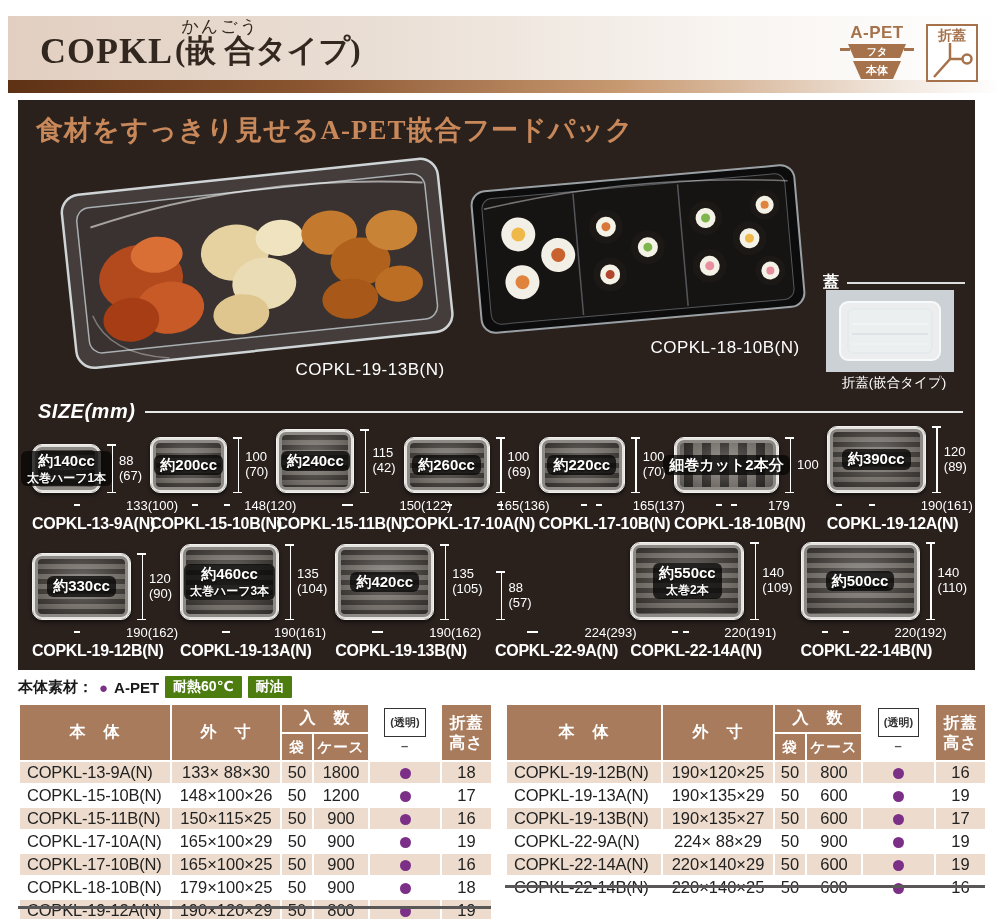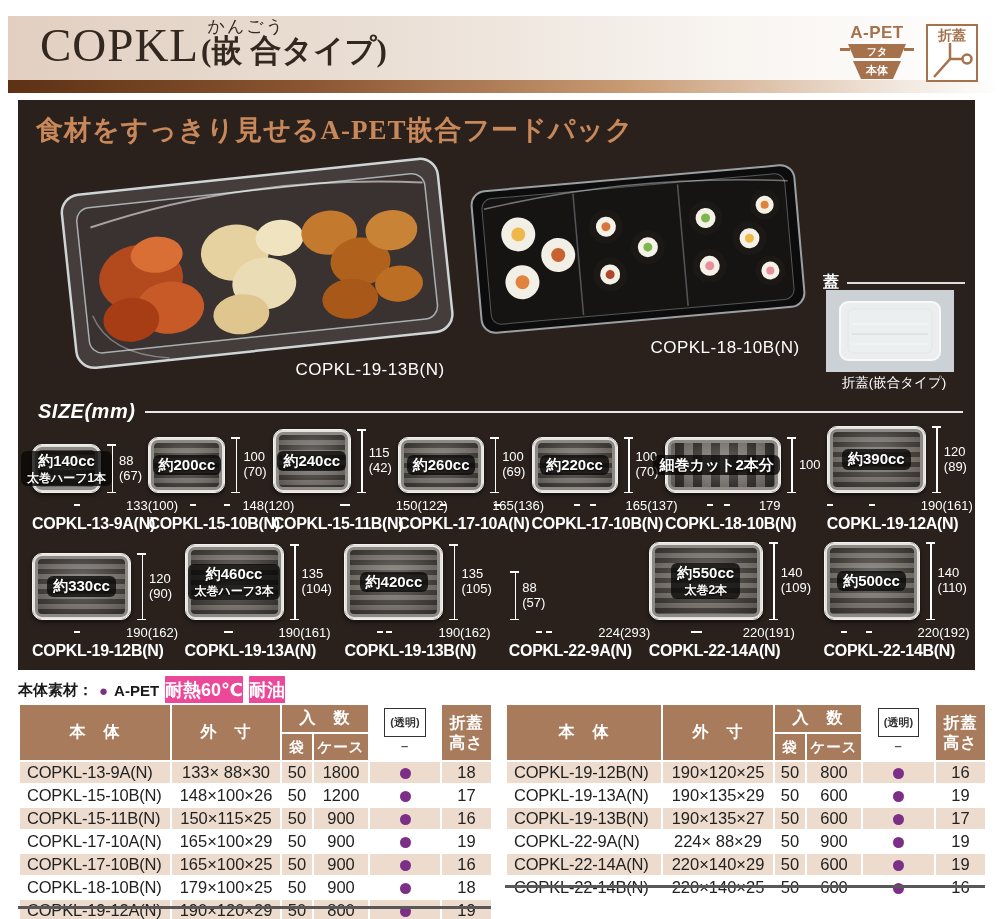--- a/index.html
+++ b/index.html
@@ -6,21 +6,21 @@
   .page{position:relative;width:1000px;height:919px;background:#fff;overflow:hidden;
         font-family:"Liberation Sans","DejaVu Sans",sans-serif;}
 
   
   .head-band{position:absolute;left:8px;top:16px;right:0;height:64px;
     background:linear-gradient(90deg,#e2cfc1,#eadfd5 38%,#f8f4f0 72%,#fff);}
   .head-bar{position:absolute;left:8px;top:80px;right:0;height:13px;
     background:linear-gradient(90deg,#5e3115,#8a5530 30%,#c89a72 62%,#efe3d8 88%,#fff);}
   .title-wrap{position:absolute;left:40px;top:18px;display:flex;align-items:flex-end;
     font-family:"Liberation Serif","DejaVu Serif",serif;color:#33281f;}
-  .title-main{font-size:47px;font-weight:normal;letter-spacing:1px;line-height:1;}
+  .title-main{font-size:36px;font-weight:bold;letter-spacing:1px;line-height:1;}
   .title-suffix{font-size:31px;font-weight:bold;line-height:1.15;margin-left:2px;}
   .title-suffix rt{font-size:17px;font-weight:normal;letter-spacing:2px;}
 
   .badges{position:absolute;right:22px;top:24px;display:flex;align-items:flex-start;gap:12px;}
   .apet-badge{display:flex;flex-direction:column;align-items:center;}
   .apet-name{color:#a5724c;font-weight:bold;font-size:17px;letter-spacing:.5px;line-height:1;}
   .orikake-box{width:52px;height:58px;border:2px solid #a5724c;background:#fff;
     display:flex;flex-direction:column;align-items:center;padding-top:2px;box-sizing:border-box;}
   .orikake-label{color:#a5724c;font-weight:bold;font-size:14px;line-height:1.1;}
 
@@ -70,21 +70,21 @@
   .wmarker{display:flex;align-items:center;margin-top:5px;height:14px;gap:42px;}
   .wend{width:1.5px;height:9px;background:#fff;}
   .wseg{flex:1;height:1.5px;background:#fff;min-width:6px;}
   .wlabel{color:#fff;font-size:13px;margin:0 4px;white-space:nowrap;}
   .model{color:#fff;font-weight:bold;font-size:16px;letter-spacing:-.3px;text-align:center;margin-top:3px;white-space:nowrap;}
 
   
   .material-row{position:absolute;left:18px;top:676px;display:flex;align-items:center;gap:6px;
     font-size:15px;font-weight:bold;color:#1a1a1a;}
   .bullet{color:#7b2f87;font-size:15px;}
-  .mat-badge{background:#ec4899;color:#fff;font-size:18px;font-weight:bold;padding:2px 0;border-radius:1px;}
+  .mat-badge{background:#4d7c0f;color:#fff;font-size:14px;font-weight:bold;padding:2px 8px;border-radius:1px;}
 
   
   .spec-table{position:absolute;top:703px;border-collapse:collapse;table-layout:fixed;}
   #table-left{left:18px;width:473px;}
   #table-right{left:505px;width:480px;}
   .spec-table th,.spec-table td{border:2px solid #fff;padding:0;font-size:16.5px;color:#222;}
   .spec-table th{background:#a87b5c;color:#fff;font-weight:bold;font-size:16px;letter-spacing:1px;}
   .spec-table .th-sub{font-size:14.5px;height:26px;}
   .spec-table .th-clear{background:#fff;vertical-align:top;}
   .clear-box{border:1.5px solid #333;color:#333;font-size:11px;font-weight:bold;display:inline-block;
@@ -336,21 +336,21 @@
             <div class="wend"></div>
             <div class="wseg"></div>
             <div class="wlabel">165(137)</div>
             <div class="wseg"></div>
             <div class="wend"></div>
           </div>
           <div class="model" style="width: 102px;">COPKL-17-10B(N)</div>
         </div>
         <div class="size-item">
           <div class="tray-zone">
-            <div class="tray tray-slots" style="width: 116px; height: 56px; justify-content: flex-end;">
+            <div class="tray tray-slots" style="width: 105px; height: 56px;">
               <div class="tray-cap">
                 <div class="cap-main">細巻カット2本分</div>
               </div>
             </div>
             <div class="hmarker">
               <div class="hline" style="height: 56px;">
                 <div class="stem"></div>
               </div>
               <div class="hlabels">100</div>
             </div>
@@ -502,21 +502,21 @@
             <div class="wend"></div>
             <div class="wseg"></div>
             <div class="wlabel">220(191)</div>
             <div class="wseg"></div>
             <div class="wend"></div>
           </div>
           <div class="model" style="width: 130px;">COPKL-22-14A(N)</div>
         </div>
         <div class="size-item">
           <div class="tray-zone">
-            <div class="tray" style="width: 96px; height: 78px;">
+            <div class="tray" style="width: 119px; height: 78px; text-decoration: underline;">
               <div class="tray-cap">
                 <div class="cap-main">約500cc</div>
               </div>
             </div>
             <div class="hmarker">
               <div class="hline" style="height: 78px;">
                 <div class="stem"></div>
               </div>
               <div class="hlabels">140
 (110)</div>

